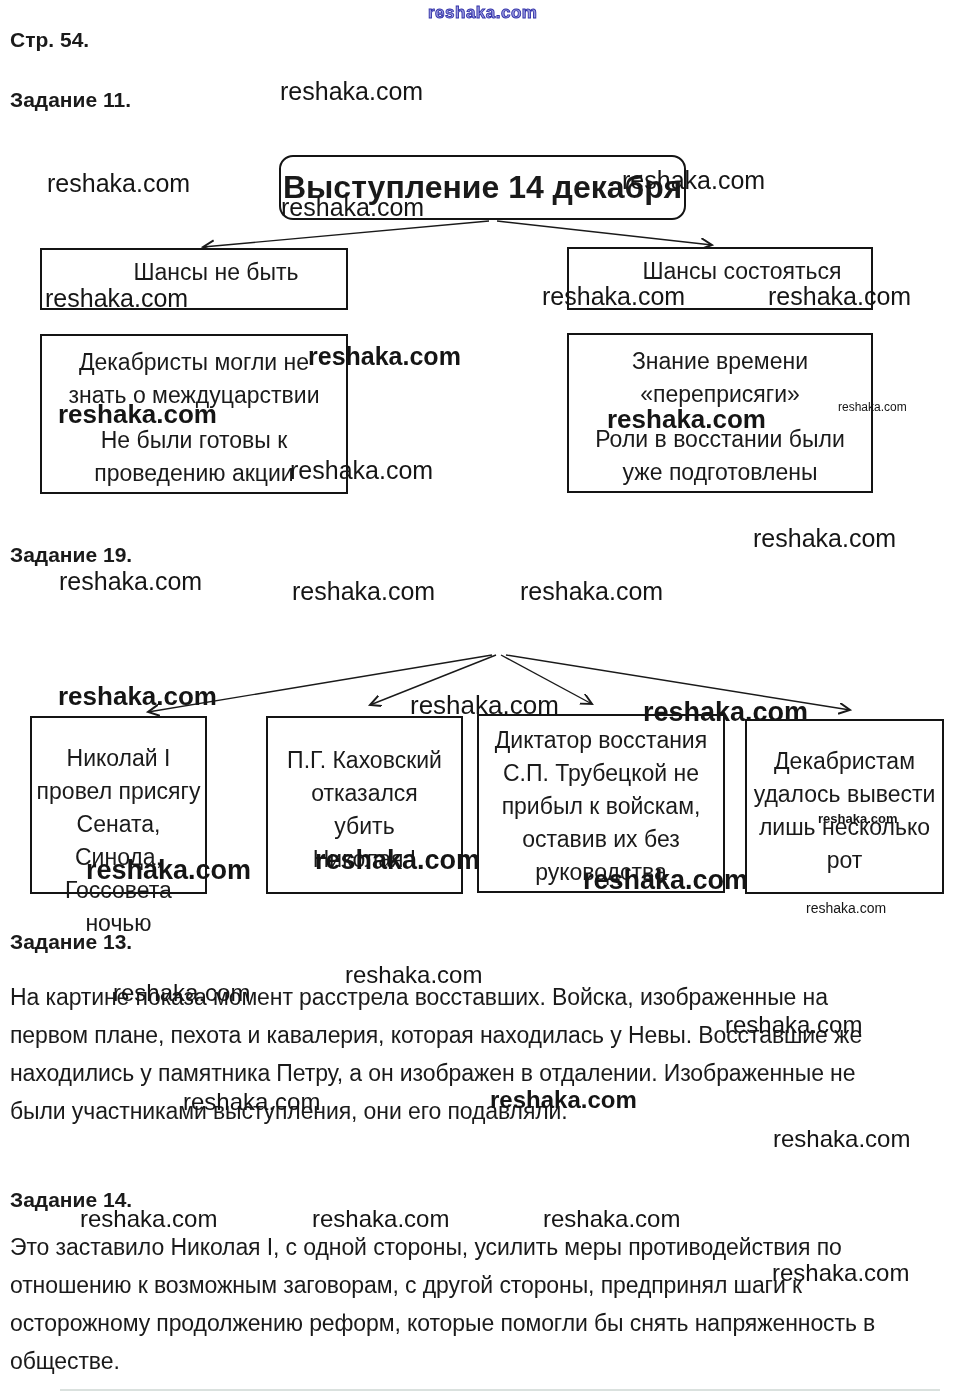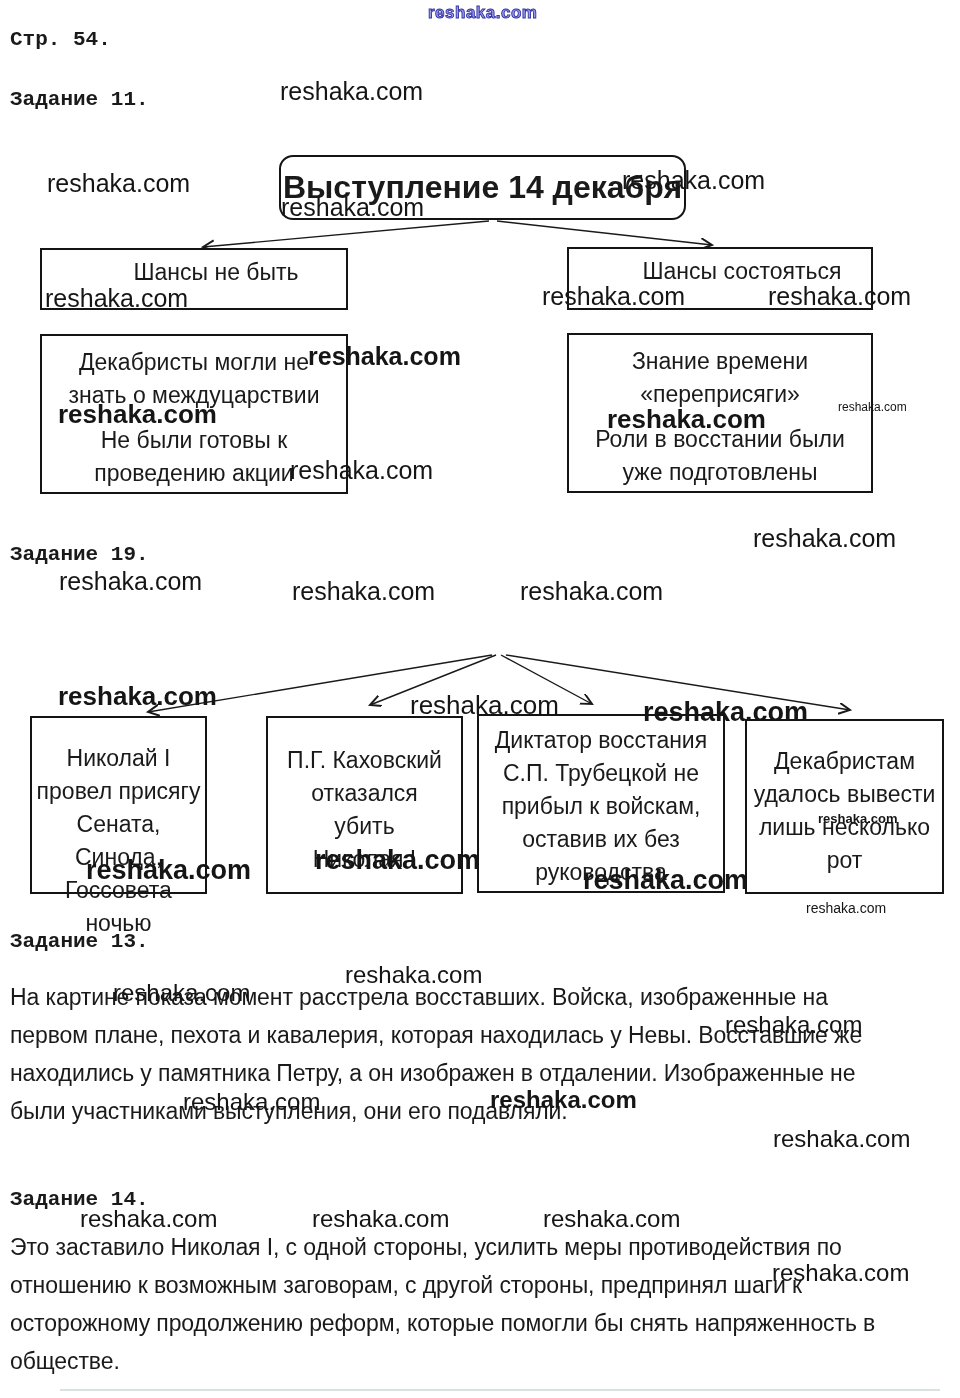--- a/index.html
+++ b/index.html
@@ -1,20 +1,20 @@
 <!DOCTYPE html>
 <html><head>
 <meta charset="utf-8">
 <style>
   html,body{margin:0;padding:0;background:#ffffff;}
   .page{
     position:relative;width:960px;height:1398px;background:#ffffff;overflow:hidden;
     font-family:"Liberation Sans", sans-serif;color:#1a1a1a;
   }
-  .h{position:absolute;font-size:21px;font-weight:700;margin:0;white-space:nowrap;font-family:Liberation Mono, monospace;}
+  .h{position:absolute;font-size:21px;font-weight:700;margin:0;white-space:nowrap;}
   .pos-page{left:10px;top:28px;}
   .pos-t11{left:10px;top:88px;}
   .pos-t12{left:10px;top:543px;}
   .pos-t13{left:10px;top:930px;}
   .pos-t14{left:10px;top:1188px;}
 
   .wm-logo{
     position:absolute;left:428px;top:3px;font-size:17px;font-weight:700;
     color:#9a9ade;-webkit-text-stroke:0.9px #3030a8;letter-spacing:0.5px;white-space:nowrap;
   }

